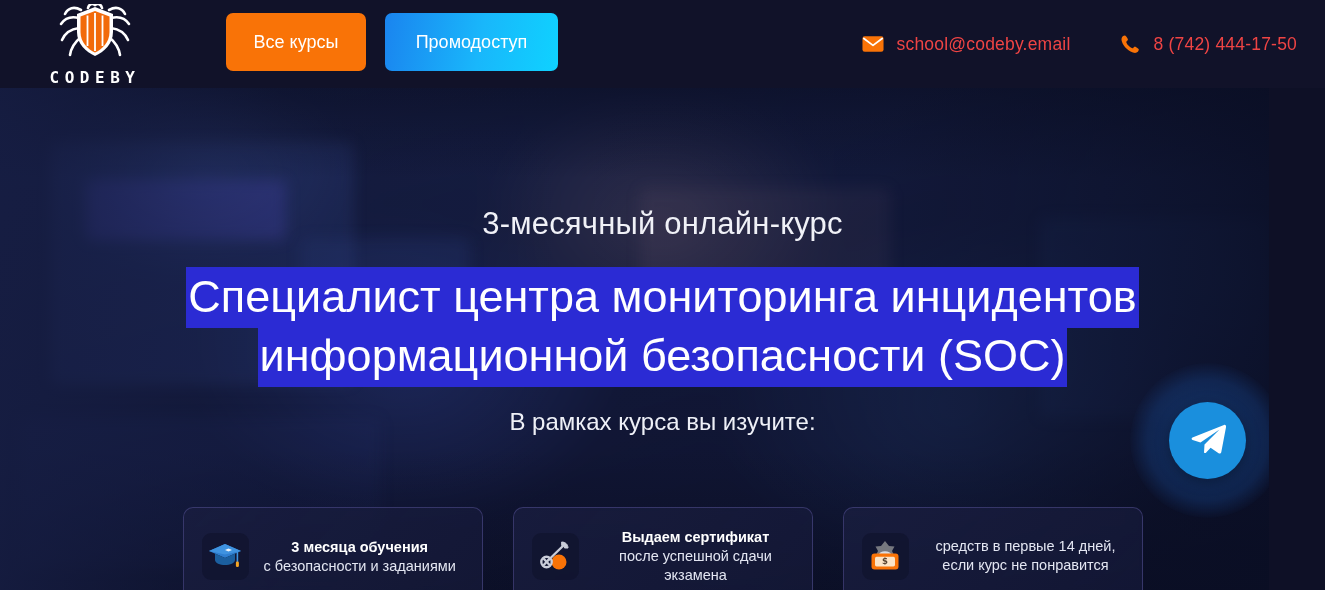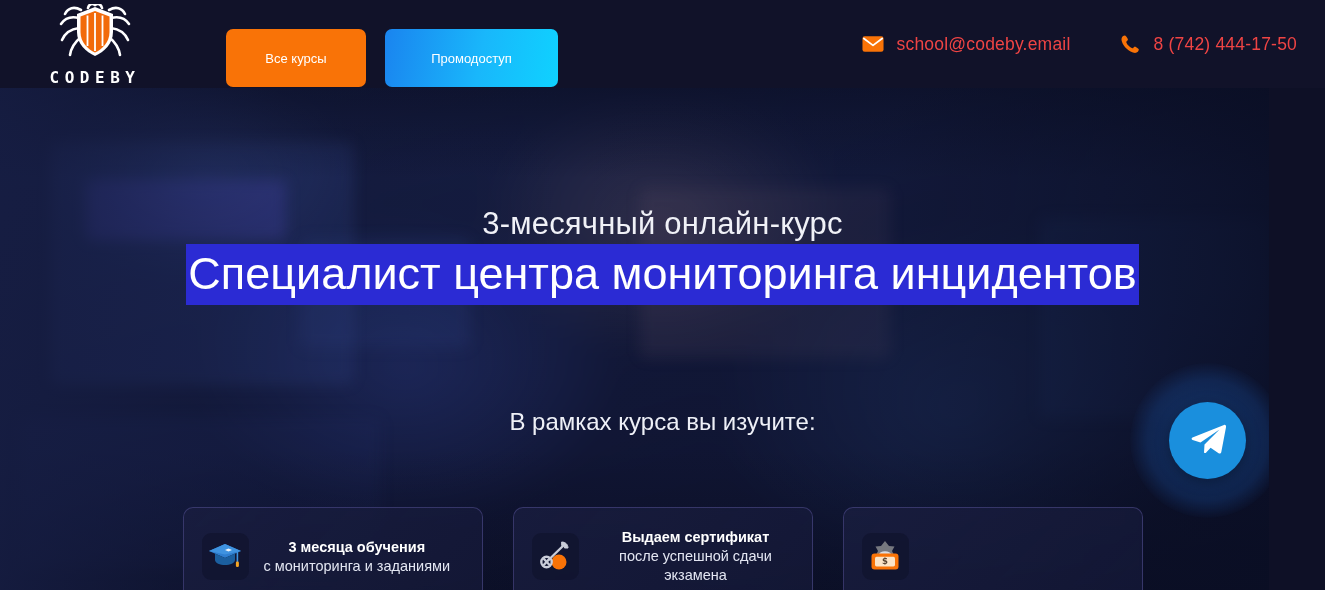--- a/index.html
+++ b/index.html
@@ -28,26 +28,25 @@
   .logo-word{
     margin-top:10px;
     font-family:"DejaVu Sans Mono", monospace;
     font-size:16px; letter-spacing:5.5px; font-weight:700;
     color:#ffffff; line-height:1;
   }
   .nav-btns{ position:absolute; left:226px; top:13px; display:flex; gap:19px; }
   .btn{
     border:none; cursor:pointer; color:#fff;
     font-family:"Liberation Sans", sans-serif;
-    font-size:13px; font-weight:400;
+    font-size:18px; font-weight:400;
     border-radius:7px;
     height:58px;
     display:flex; align-items:center; justify-content:center;
     white-space:nowrap;
-    margin-top:16px;
   }
   .btn-orange{ width:140px; background:#F97307; }
   .btn-blue{ width:173px; background:linear-gradient(100deg,#1a84ef 0%,#19b7fb 55%,#0fd2ff 100%); }
 
   .contacts{
     position:absolute; right:28px; top:0; height:88px;
     display:flex; align-items:center; gap:48px;
   }
   .contact{ display:flex; align-items:center; gap:13px; cursor:pointer; }
   .contact-text{ font-size:17.5px; color:#ef4444; letter-spacing:.2px; white-space:nowrap; }
@@ -86,21 +85,21 @@
   .m5{ left:1040px;top:130px; width:230px; height:200px; background:rgba(40,66,130,.18); }
   .m6{ left:20px;  top:330px; width:360px; height:150px; background:rgba(40,60,125,.14); }
 
   .hero-inner{ position:relative; z-index:5; width:1325px; text-align:center; }
 
   .kicker{
     position:absolute; left:0; top:118px; width:1325px;
     font-size:31px; font-weight:400; color:#f0f1f7; letter-spacing:.2px;
   }
   .title{
-    position:absolute; left:0; top:156px; width:1325px;
+    position:absolute; left:0; top:179px; width:1325px;
     font-size:45px; font-weight:400; line-height:59px; color:#ffffff;
     letter-spacing:0px;
   }
   .title .sel{
     background:#2b2bd4;
     color:#ffffff;
     padding:4px 2px 6px 2px;
     box-decoration-break:clone;
     -webkit-box-decoration-break:clone;
   }
@@ -221,40 +220,41 @@
     <div class="mon m5"></div>
     <div class="mon m6"></div>
     <div class="hero-bg2"></div>
 
     <div class="hero-inner">
 
       <div class="kicker">3-месячный онлайн-курс</div>
 
       <h1 class="title">
         <span class="sel">Специалист центра мониторинга инцидентов</span><br>
+        <span class="sel">информационной безопасности (SOC)</span>
       </h1>
 
       <div class="subtitle">В рамках курса вы изучите:</div>
 
       <div class="cards">
 
         <div class="card">
           <span class="card-ic">
             <svg width="34" height="30" viewBox="0 0 34 30" aria-hidden="true">
               <path d="M17 3 L33 10 L17 17 L1 10 Z" fill="#2f7fd0"></path>
               <path d="M17 3 L33 10 L17 13.5 L1 10 Z" fill="#3f93e0"></path>
               <path d="M7 12.5 L7 19 C7 22, 12 24, 17 24 C22 24, 27 22, 27 19 L27 12.5 L17 17 Z" fill="#1b5f9f"></path>
               <path d="M20.5 7.5 L24 9 L20.5 10.5 L17 9 Z" fill="#eef3f8"></path>
               <path d="M29.4 11 L29.4 21" stroke="#3f93e0" stroke-width="1.6" fill="none"></path>
               <rect x="27.9" y="20.5" width="3" height="5.5" rx="1.3" fill="#F5A623"></rect>
             </svg>
           </span>
           <div class="card-txt">
             <b>3 месяца обучения</b>
-            <span>с мониторинга и заданиями</span>
+            <span>с безопасности и заданиями</span>
           </div>
         </div>
 
         <div class="card">
           <span class="card-ic">
             <svg width="34" height="32" viewBox="0 0 34 32" aria-hidden="true">
               <circle cx="21" cy="22" r="7.5" fill="#F97307"></circle>
               <g stroke="#c9ccd8" stroke-width="2.4" fill="none" stroke-linecap="round" stroke-linejoin="round">
                 <path d="M26.5 4.5 L10.5 20"></path>
                 <path d="M24 2 C27.5 2, 30 4.5, 30 8 L26.5 8 C26.5 6.4, 25.6 5.5, 24 5.5 Z" fill="#c9ccd8" stroke-width="1"></path>
@@ -274,20 +274,21 @@
           <span class="card-ic">
             <svg width="34" height="32" viewBox="0 0 34 32" aria-hidden="true">
               <path d="M17 1 L21 6 L26.5 6.5 L24 11 L26 15 L17 15 L8 15 L10 11 L7.5 6.5 L13 6 Z" fill="#76787f"></path>
               <ellipse cx="17" cy="14.5" rx="6" ry="3.2" fill="#d9dce3"></ellipse>
               <rect x="3.5" y="13.5" width="27" height="16" rx="3" fill="#F97307"></rect>
               <rect x="7" y="16.8" width="20" height="9.6" rx="1.6" fill="#fbe4c8"></rect>
               <text x="17" y="23.8" text-anchor="middle" font-family="DejaVu Sans, sans-serif" font-size="8.5" font-weight="bold" fill="#5a4432">$</text>
             </svg>
           </span>
           <div class="card-txt">
+            <span>средств в первые 14 дней, если курс не понравится</span>
           </div>
         </div>
 
       </div>
     </div>
 
     <div class="tg-wrap">
       <div class="tg-halo"></div>
       <button class="tg-btn">
         <span>

